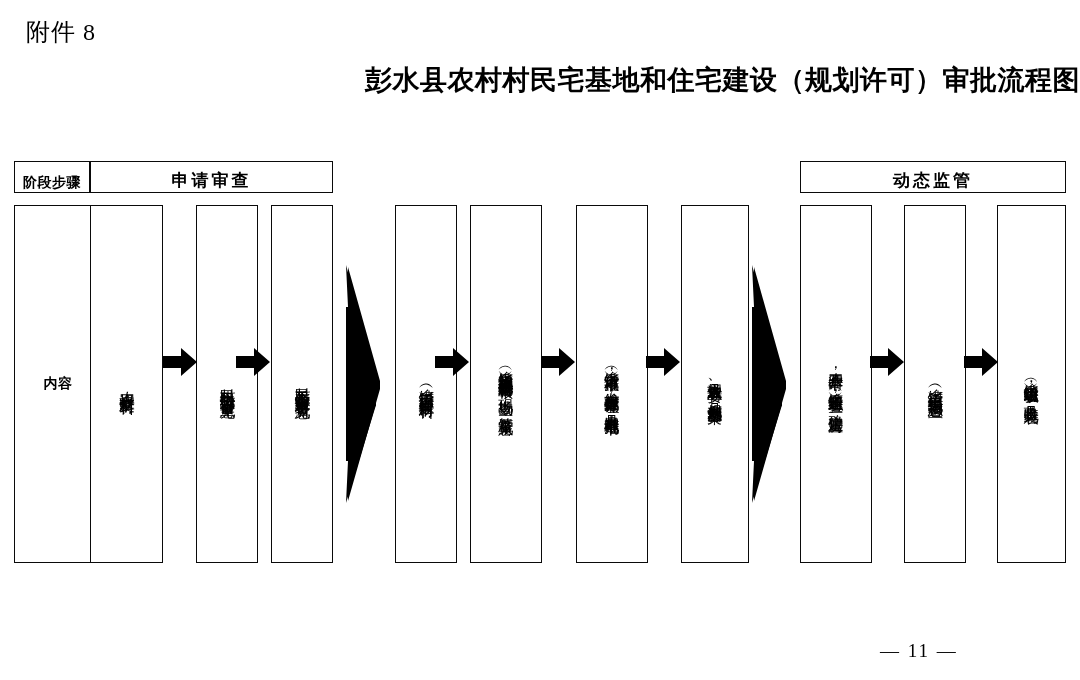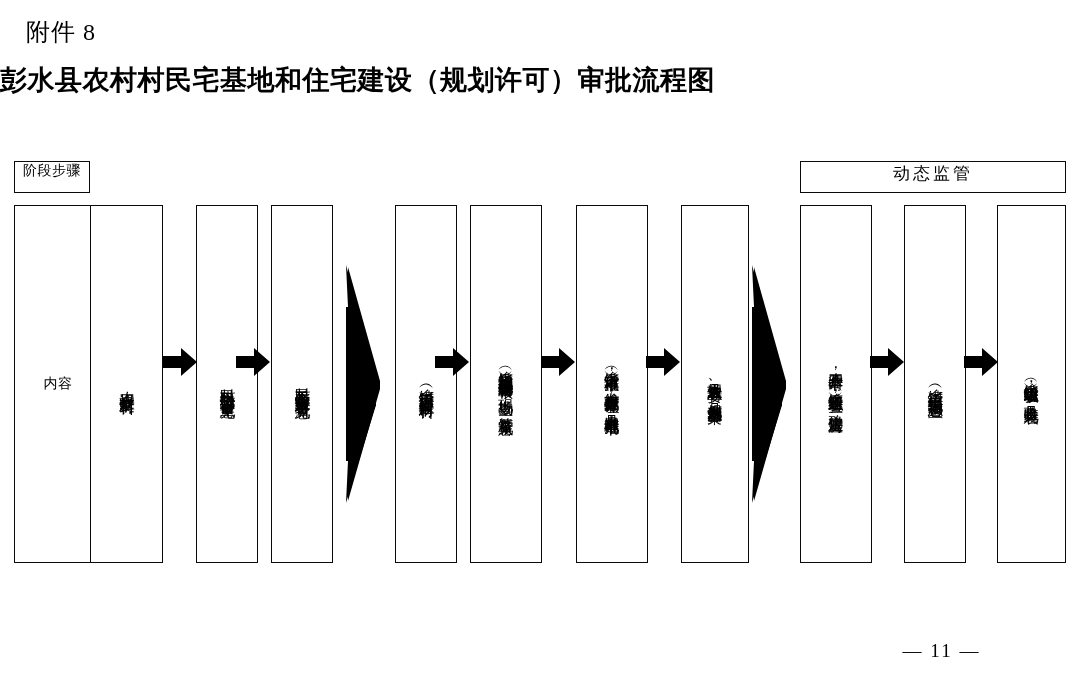--- a/index.html
+++ b/index.html
@@ -26,21 +26,21 @@
     letter-spacing: 1px;
     white-space: nowrap;
   }
 
   
   #doc-title {
     position: absolute;
     left: 0;
     top: 62px;
     width: 1080px;
-    text-align: left;
+    text-align: right;
     font-family: "Liberation Sans", "DejaVu Sans", sans-serif;
     font-weight: bold;
     font-size: 27px;
     letter-spacing: 0.5px;
     white-space: nowrap;
   }
 
   
   #flow-diagram {
     position: absolute;
@@ -54,26 +54,27 @@
   .bx {
     position: absolute;
     box-sizing: border-box;
     border: 1.6px solid #0a0a0a;
     background: #ffffff;
   }
 
   
   .group-head {
     display: flex;
-    align-items: flex-start;
+    align-items: flex-end;
     justify-content: center;
     font-size: 17px;
     letter-spacing: 3px;
     height: 32px;
     top: 0;
+    font-weight: bold;
   }
   .group-head.small-label {
     font-size: 14px;
     letter-spacing: 0.5px;
   }
 
   
   .cell {
     top: 44px;
     height: 358px;
@@ -124,43 +125,46 @@
     width: 56px;
   }
   .arrow-big svg { display: block; width: 100%; height: 100%; }
 
   
   #page-number {
     position: absolute;
     left: 0;
     top: 640px;
     width: 1003px;
-    text-align: center;
+    text-align: left;
     font-family: "Liberation Serif", "DejaVu Serif", serif;
     font-size: 19px;
     letter-spacing: 2px;
   }
   #page-number-inner { margin-left: 880px; display: inline-block; }
 </style>
 </head>
 <body>
 
 <div id="attachment-label">附件 8</div>
 
 <div id="doc-title">彭水县农村村民宅基地和住宅建设（规划许可）审批流程图</div>
 
 <div id="flow-diagram">
 
   <div class="bx group-head small-label" style="left:0px; width:76px;">
     <span>阶段步骤</span>
   </div>
-  <div class="bx cell cell-label" style="left:0px; width:88px;">
+  <div class="bx cell cell-label" style="left:0px; width:88px;font-weight:bold;">
     <span>内容</span>
   </div>
 
+  <div class="bx group-head" style="left:76px; width:243px;">
+    <span>申请审查</span>
+  </div>
 
   <div class="bx cell" style="left:76px; width:73px;">
     <span class="step-text">农户提交申请材料</span>
   </div>
 
   <div class="bx cell" style="left:182px; width:62px;">
     <span class="step-text">村民小组讨论公示签署审查意见</span>
   </div>
 
   <div class="bx cell" style="left:257px; width:62px;">

